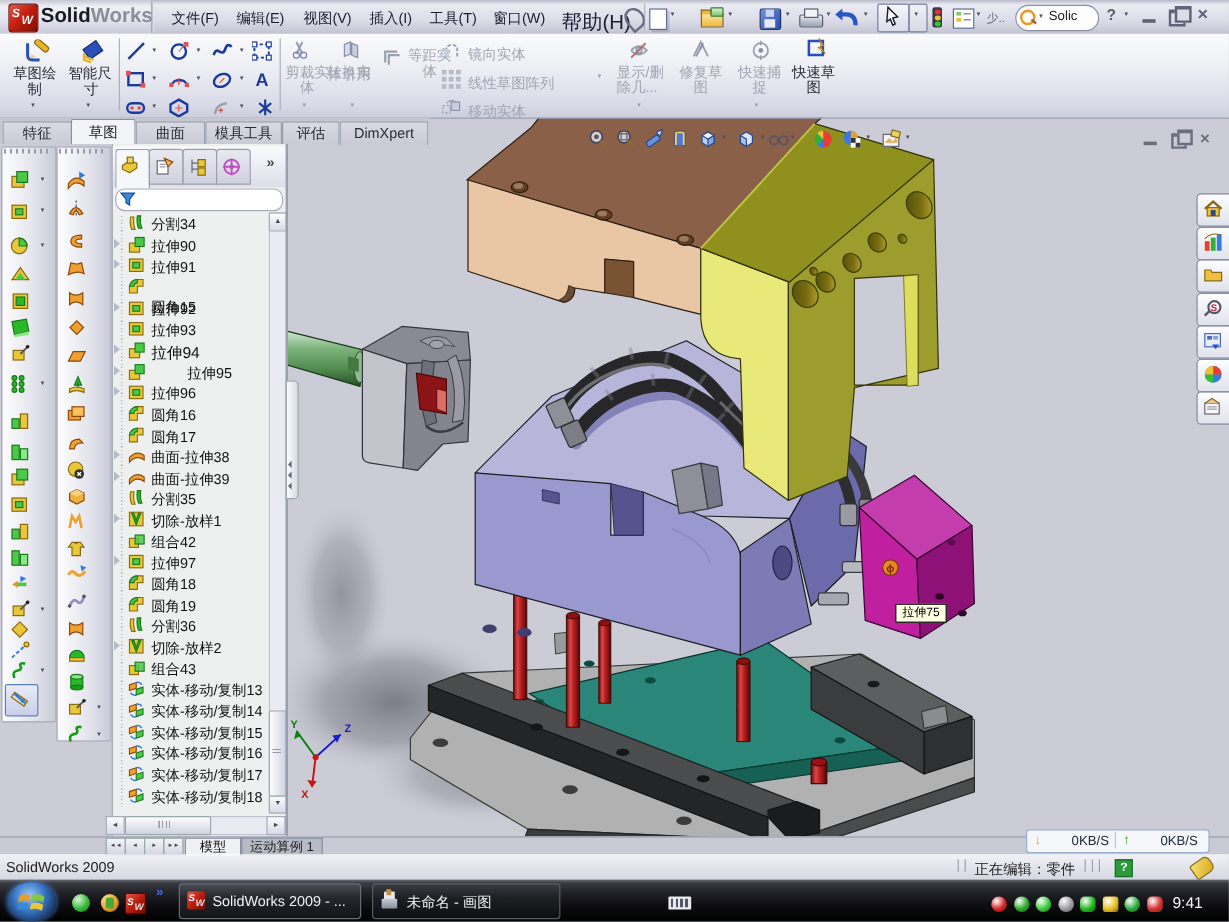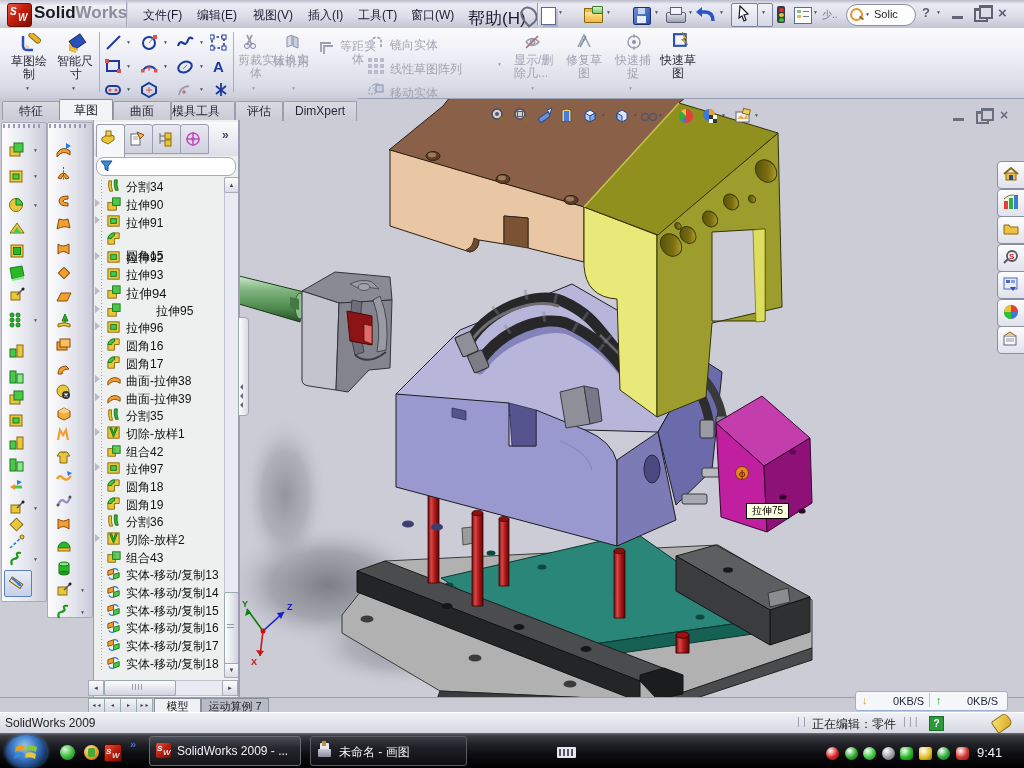--- a/index.html
+++ b/index.html
@@ -407,21 +407,21 @@
 <svg class="ab" style="left:672px;top:31px" width="20" height="18" viewBox="0 0 17 17">
     <rect x="1" y="3" width="11" height="11" fill="none" stroke="#2a50b8" stroke-width="2"></rect>
     <polygon points="9,1 13,7 10,7 14,13 8,8 11,8" fill="#f0c02a" stroke="#8a6a10" stroke-width="0.6"></polygon>
   </svg>
 <div class="ab txt" style="left:660px;top:52px;font-size:12px;color:#2a2a38;">快速草</div>
 <div class="ab txt" style="left:672px;top:65px;font-size:12px;color:#2a2a38;">图</div>
 <div class="ab" style="left:0;top:98px;width:358px;height:22px;background:#c6c7d1;"></div>
 <div class="ab" style="left:2px;top:101px;width:56px;height:19px;background:linear-gradient(#d9dae2,#c9cad4);border:1px solid #9a9eae;border-bottom:none;border-radius:2px 2px 0 0;text-align:center;font-size:12px;color:#2a2a36;line-height:18px;">特征</div>
 <div class="ab" style="left:59px;top:99px;width:52px;height:21px;background:#f3f4f7;border:1px solid #8a8fa0;border-bottom:none;border-radius:2px 2px 0 0;text-align:center;font-size:12px;color:#1a1a22;line-height:20px;">草图</div>
 <div class="ab" style="left:113px;top:101px;width:56px;height:19px;background:linear-gradient(#d9dae2,#c9cad4);border:1px solid #9a9eae;border-bottom:none;border-radius:2px 2px 0 0;text-align:center;font-size:12px;color:#2a2a36;line-height:18px;">曲面</div>
-<div class="ab" style="left:171px;top:101px;width:62px;height:19px;background:linear-gradient(#d9dae2,#c9cad4);border:1px solid #9a9eae;border-bottom:none;border-radius:2px 2px 0 0;text-align:left;font-size:12px;color:#2a2a36;line-height:18px;">模具工具</div>
+<div class="ab" style="left:171px;top:101px;width:62px;height:19px;background:linear-gradient(#d9dae2,#c9cad4);border:1px solid #9a9eae;border-bottom:none;border-radius:2px 2px 0 0;text-align:center;font-size:12px;color:#2a2a36;line-height:18px;">模具工具</div>
 <div class="ab" style="left:235px;top:101px;width:46px;height:19px;background:linear-gradient(#d9dae2,#c9cad4);border:1px solid #9a9eae;border-bottom:none;border-radius:2px 2px 0 0;text-align:center;font-size:12px;color:#2a2a36;line-height:18px;">评估</div>
 <div class="ab" style="left:283px;top:101px;width:72px;height:19px;background:linear-gradient(#d9dae2,#c9cad4);border:1px solid #9a9eae;border-bottom:none;border-radius:2px 2px 0 0;text-align:center;font-size:12px;color:#2a2a36;line-height:18px;">DimXpert</div>
 <div class="ab" style="left:0;top:120px;width:93px;height:577px;background:#ccccd6;"></div>
 <div class="ab" style="left:1px;top:122px;width:44px;height:478px;
 background:linear-gradient(to right,#fdfdfe,#e3e4ec 60%,#c9cbd8);border:1px solid #a8aabc;border-radius:2px;"></div>
 <div class="ab" style="left:47px;top:122px;width:44px;height:494px;
 background:linear-gradient(to right,#fdfdfe,#e3e4ec 60%,#c9cbd8);border:1px solid #a8aabc;border-radius:2px;"></div>
 <div class="ab" style="left:3px;top:124px;width:40px;height:4px;background:repeating-linear-gradient(to right,#9a9cae 0 2px,transparent 2px 5px);"></div>
 <div class="ab" style="left:49px;top:124px;width:40px;height:4px;background:repeating-linear-gradient(to right,#9a9cae 0 2px,transparent 2px 5px);"></div>
 <svg class="ab" style="left:8px;top:141px" width="18" height="18" viewBox="0 0 18 18">
@@ -911,21 +911,21 @@
 <div class="ab txt" style="left:893px;top:695px;z-index:7;font-size:11px;color:#20283c;">0KB/S</div>
 <div class="ab" style="left:929px;top:693px;z-index:7;width:1px;height:14px;background:#b8c4d8;"></div>
 <div class="ab txt" style="left:936px;top:694px;z-index:7;font-size:11px;color:#20a020;font-weight:bold;">↑</div>
 <div class="ab txt" style="left:967px;top:695px;z-index:7;font-size:11px;color:#20283c;">0KB/S</div>
 <div class="ab" style="left:0;top:697px;width:1024px;height:15px;background:#c9cad4;border-top:1px solid #9a9eae;"></div>
 <div class="ab" style="left:88px;top:698px;width:15px;height:13px;background:linear-gradient(#f4f5f9,#d4d6e2);border:1px solid #9aa;font-size:5px;color:#445;text-align:center;line-height:13px;">◄◄</div>
 <div class="ab" style="left:104px;top:698px;width:15px;height:13px;background:linear-gradient(#f4f5f9,#d4d6e2);border:1px solid #9aa;font-size:5px;color:#445;text-align:center;line-height:13px;">◄</div>
 <div class="ab" style="left:120px;top:698px;width:15px;height:13px;background:linear-gradient(#f4f5f9,#d4d6e2);border:1px solid #9aa;font-size:5px;color:#445;text-align:center;line-height:13px;">►</div>
 <div class="ab" style="left:136px;top:698px;width:15px;height:13px;background:linear-gradient(#f4f5f9,#d4d6e2);border:1px solid #9aa;font-size:5px;color:#445;text-align:center;line-height:13px;">►►</div>
 <div class="ab" style="left:154px;top:698px;width:45px;height:14px;background:#f0f1f5;border:1px solid #8a8fa0;border-bottom:none;font-size:11px;color:#111;text-align:center;line-height:14px;" class2="txt">模型</div>
-<div class="ab" style="left:201px;top:698px;width:66px;height:14px;background:#b8bac6;border:1px solid #8a8fa0;border-bottom:none;font-size:11px;color:#222;text-align:center;line-height:14px;">运动算例 7</div>
+<div class="ab" style="left:201px;top:698px;width:66px;height:14px;background:#b8bac6;border:1px solid #8a8fa0;border-bottom:none;font-size:11px;color:#222;text-align:center;line-height:14px;">运动算例 1</div>
 <div class="ab" style="left:0;top:712px;width:1024px;height:21px;background:linear-gradient(#f0f1f6,#d4d6e0);border-top:1px solid #fff;"></div>
 <div class="ab txt" style="left:5px;top:716px;font-size:12px;color:#222;">SolidWorks 2009</div>
 <div class="ab txt" style="left:797px;top:715px;font-size:11px;color:#99a;">| |</div>
 <div class="ab txt" style="left:812px;top:716px;font-size:12px;color:#222;">正在编辑：零件</div>
 <div class="ab txt" style="left:903px;top:715px;font-size:11px;color:#99a;">| | |</div>
 <div class="ab" style="left:929px;top:716px;width:13px;height:13px;background:#2a9a3a;border:1px solid #187028;color:#fff;font-size:10px;font-weight:bold;text-align:center;line-height:13px;">?</div>
 <div class="ab" style="left:993px;top:716px;width:16px;height:12px;background:linear-gradient(135deg,#f8e070,#d8a820);border:1px solid #8a6a10;border-radius:2px 5px 5px 2px;transform:rotate(-35deg);"></div>
 <div class="ab" style="left:0;top:733px;width:1024px;height:35px;
 background:linear-gradient(#6a6d75 0%,#3a3c42 8%,#222329 30%,#0e0e12 60%,#000 100%);"></div>
 <div class="ab" style="left:6px;top:735px;width:41px;height:33px;border-radius:50%;

